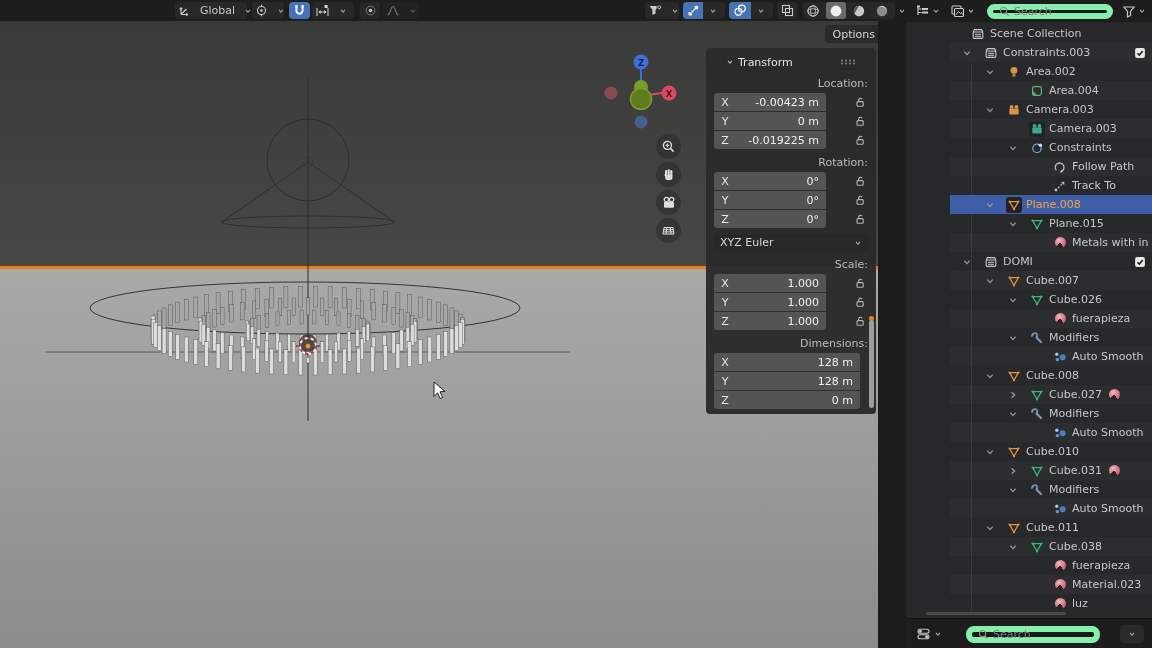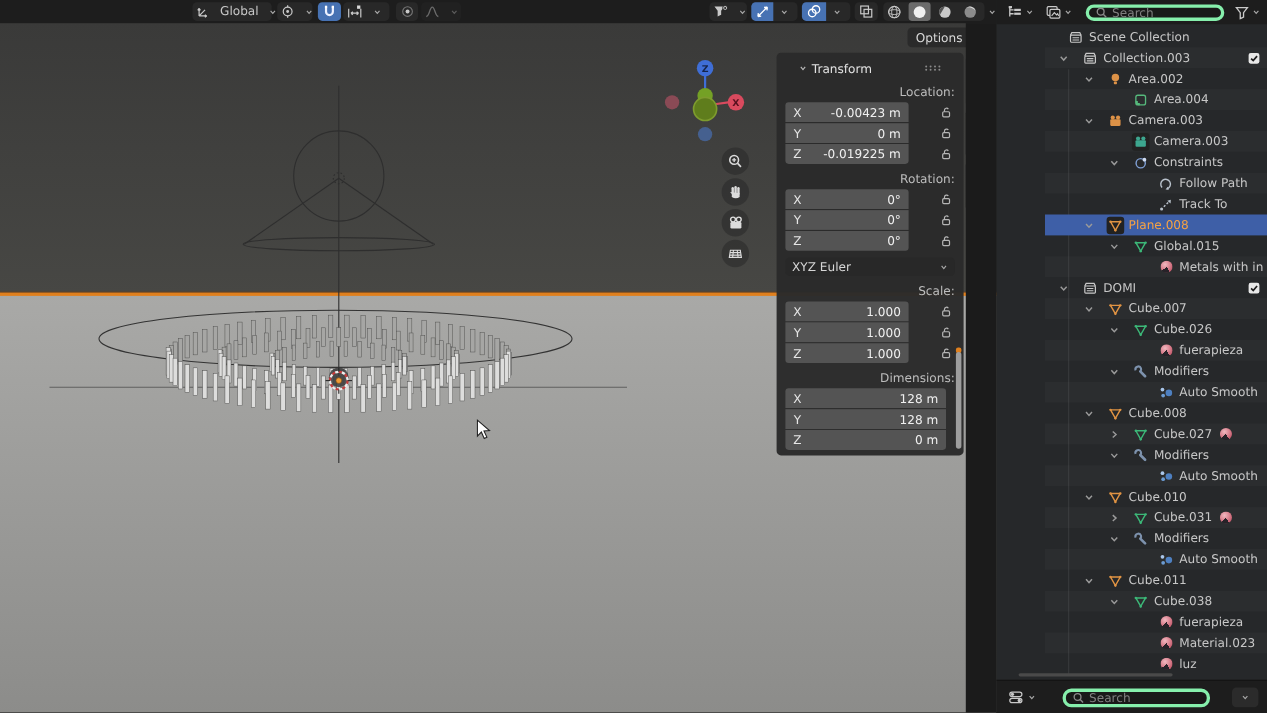--- a/index.html
+++ b/index.html
@@ -49,21 +49,21 @@
   #pscrolltick{position:absolute;right:2px;top:268px;width:5px;height:5px;background:#e0801e;border-radius:2px;}
   
   .vtab{position:absolute;left:878px;width:22px;border-radius:4px 0 0 4px;
     writing-mode:vertical-rl;display:flex;align-items:center;justify-content:center;
     background:#1c1c1c;color:#999;letter-spacing:.3px;}
   .vtab.active{background:#2f2f2f;color:#e6e6e6;}
   #darkstrip{position:absolute;left:878px;top:21px;width:28px;height:627px;background:#1b1b1b;z-index:0;}
   
   #outliner{position:absolute;left:906px;top:0;width:246px;height:648px;background:#26282a;}
   #oheader{position:absolute;left:0;top:0;width:246px;height:22px;background:#1d1d1d;display:flex;align-items:center;}
-  .searchbox{height:15px;background:#191919;border:3px solid #86efac;border-radius:8px;
+  .searchbox{height:15px;background:#191919;border:6px solid #86efac;border-radius:8px;
     display:flex;align-items:center;gap:4px;padding:0 6px;box-sizing:border-box;}
   .searchbox input{background:transparent;border:none;outline:none;color:#c7c7c7;width:80px;
     font-family:inherit;font-size:11px;padding:0;}
   .searchbox input::placeholder{color:#7f7f7f;}
   #otree{position:absolute;left:0;top:22px;width:246px;height:592px;overflow:hidden;margin-left:44px;}
   .orow{position:absolute;left:0;width:246px;height:19px;}
   .orow.alt{background:rgba(255,255,255,.022);}
   .orow.selected{background:#3e5fa7;}
   .orow .olabel{position:absolute;top:0;height:19px;line-height:19px;white-space:nowrap;display:flex;align-items:center;gap:7px;}
   .orow .oicon{position:absolute;top:1.5px;width:16px;height:16px;display:flex;align-items:center;justify-content:center;}
@@ -669,21 +669,21 @@
             </svg>
           </span>
           <span class="oicon" style="left:33px">
             <svg width="14" height="14" viewBox="0 0 14 14">
               <path d="M2.2 5 L3.4 2.6 H10.6 L11.8 5" fill="none" stroke="#c9c9c9" stroke-width="1.1"></path>
               <rect x="2.2" y="5" width="9.6" height="6.4" rx="0.8" fill="none" stroke="#c9c9c9" stroke-width="1.1"></rect>
               <path d="M4 7.3 H10 M4 9.3 H10" stroke="#c9c9c9" stroke-width="1"></path>
             </svg>
           </span>
           <span class="olabel" style="left:53px;color:#c7c7c7">
-            <span>Collection.003</span>
+            <span>Constraints.003</span>
           </span>
           <span class="tgl" style="left:182px">
             <svg width="14" height="14" viewBox="0 0 16 16">
               <rect x="2.4" y="2.4" width="11.2" height="11.2" rx="2.2" fill="#e8e8e8"></rect>
               <path d="M5 8.3 L7.2 10.4 L11.2 5.7" fill="none" stroke="#1e1e1e" stroke-width="1.8"></path>
             </svg>
           </span>
           <span class="tgl" style="left:203px">
             <svg width="15" height="15" viewBox="0 0 16 16">
               <path d="M2 8 C4.4 4.9 11.6 4.9 14 8 C11.6 11.1 4.4 11.1 2 8 Z" fill="none" stroke="#d2d2d2" stroke-width="1.2"></path>
@@ -878,21 +878,21 @@
           </span>
           <span class="oicon" style="left:79px">
             <svg width="14" height="14" viewBox="0 0 14 14">
               <path d="M2.6 3.6 H11.4 L7 11.3 Z" fill="none" stroke="#3cb878" stroke-width="1.3"></path>
               <circle cx="2.6" cy="3.6" r="1.1" fill="#3cb878"></circle>
               <circle cx="11.4" cy="3.6" r="1.1" fill="#3cb878"></circle>
               <circle cx="7" cy="11.3" r="1.1" fill="#3cb878"></circle>
             </svg>
           </span>
           <span class="olabel" style="left:99px;color:#c7c7c7">
-            <span>Global.015</span>
+            <span>Plane.015</span>
           </span>
         </div>
         <div class="orow alt" style="top: 211px;">
           <span class="oicon" style="left:102px">
             <span class="mat"></span>
           </span>
           <span class="olabel" style="left:122px;color:#c7c7c7">
             <span>Metals with in</span>
           </span>
         </div>

